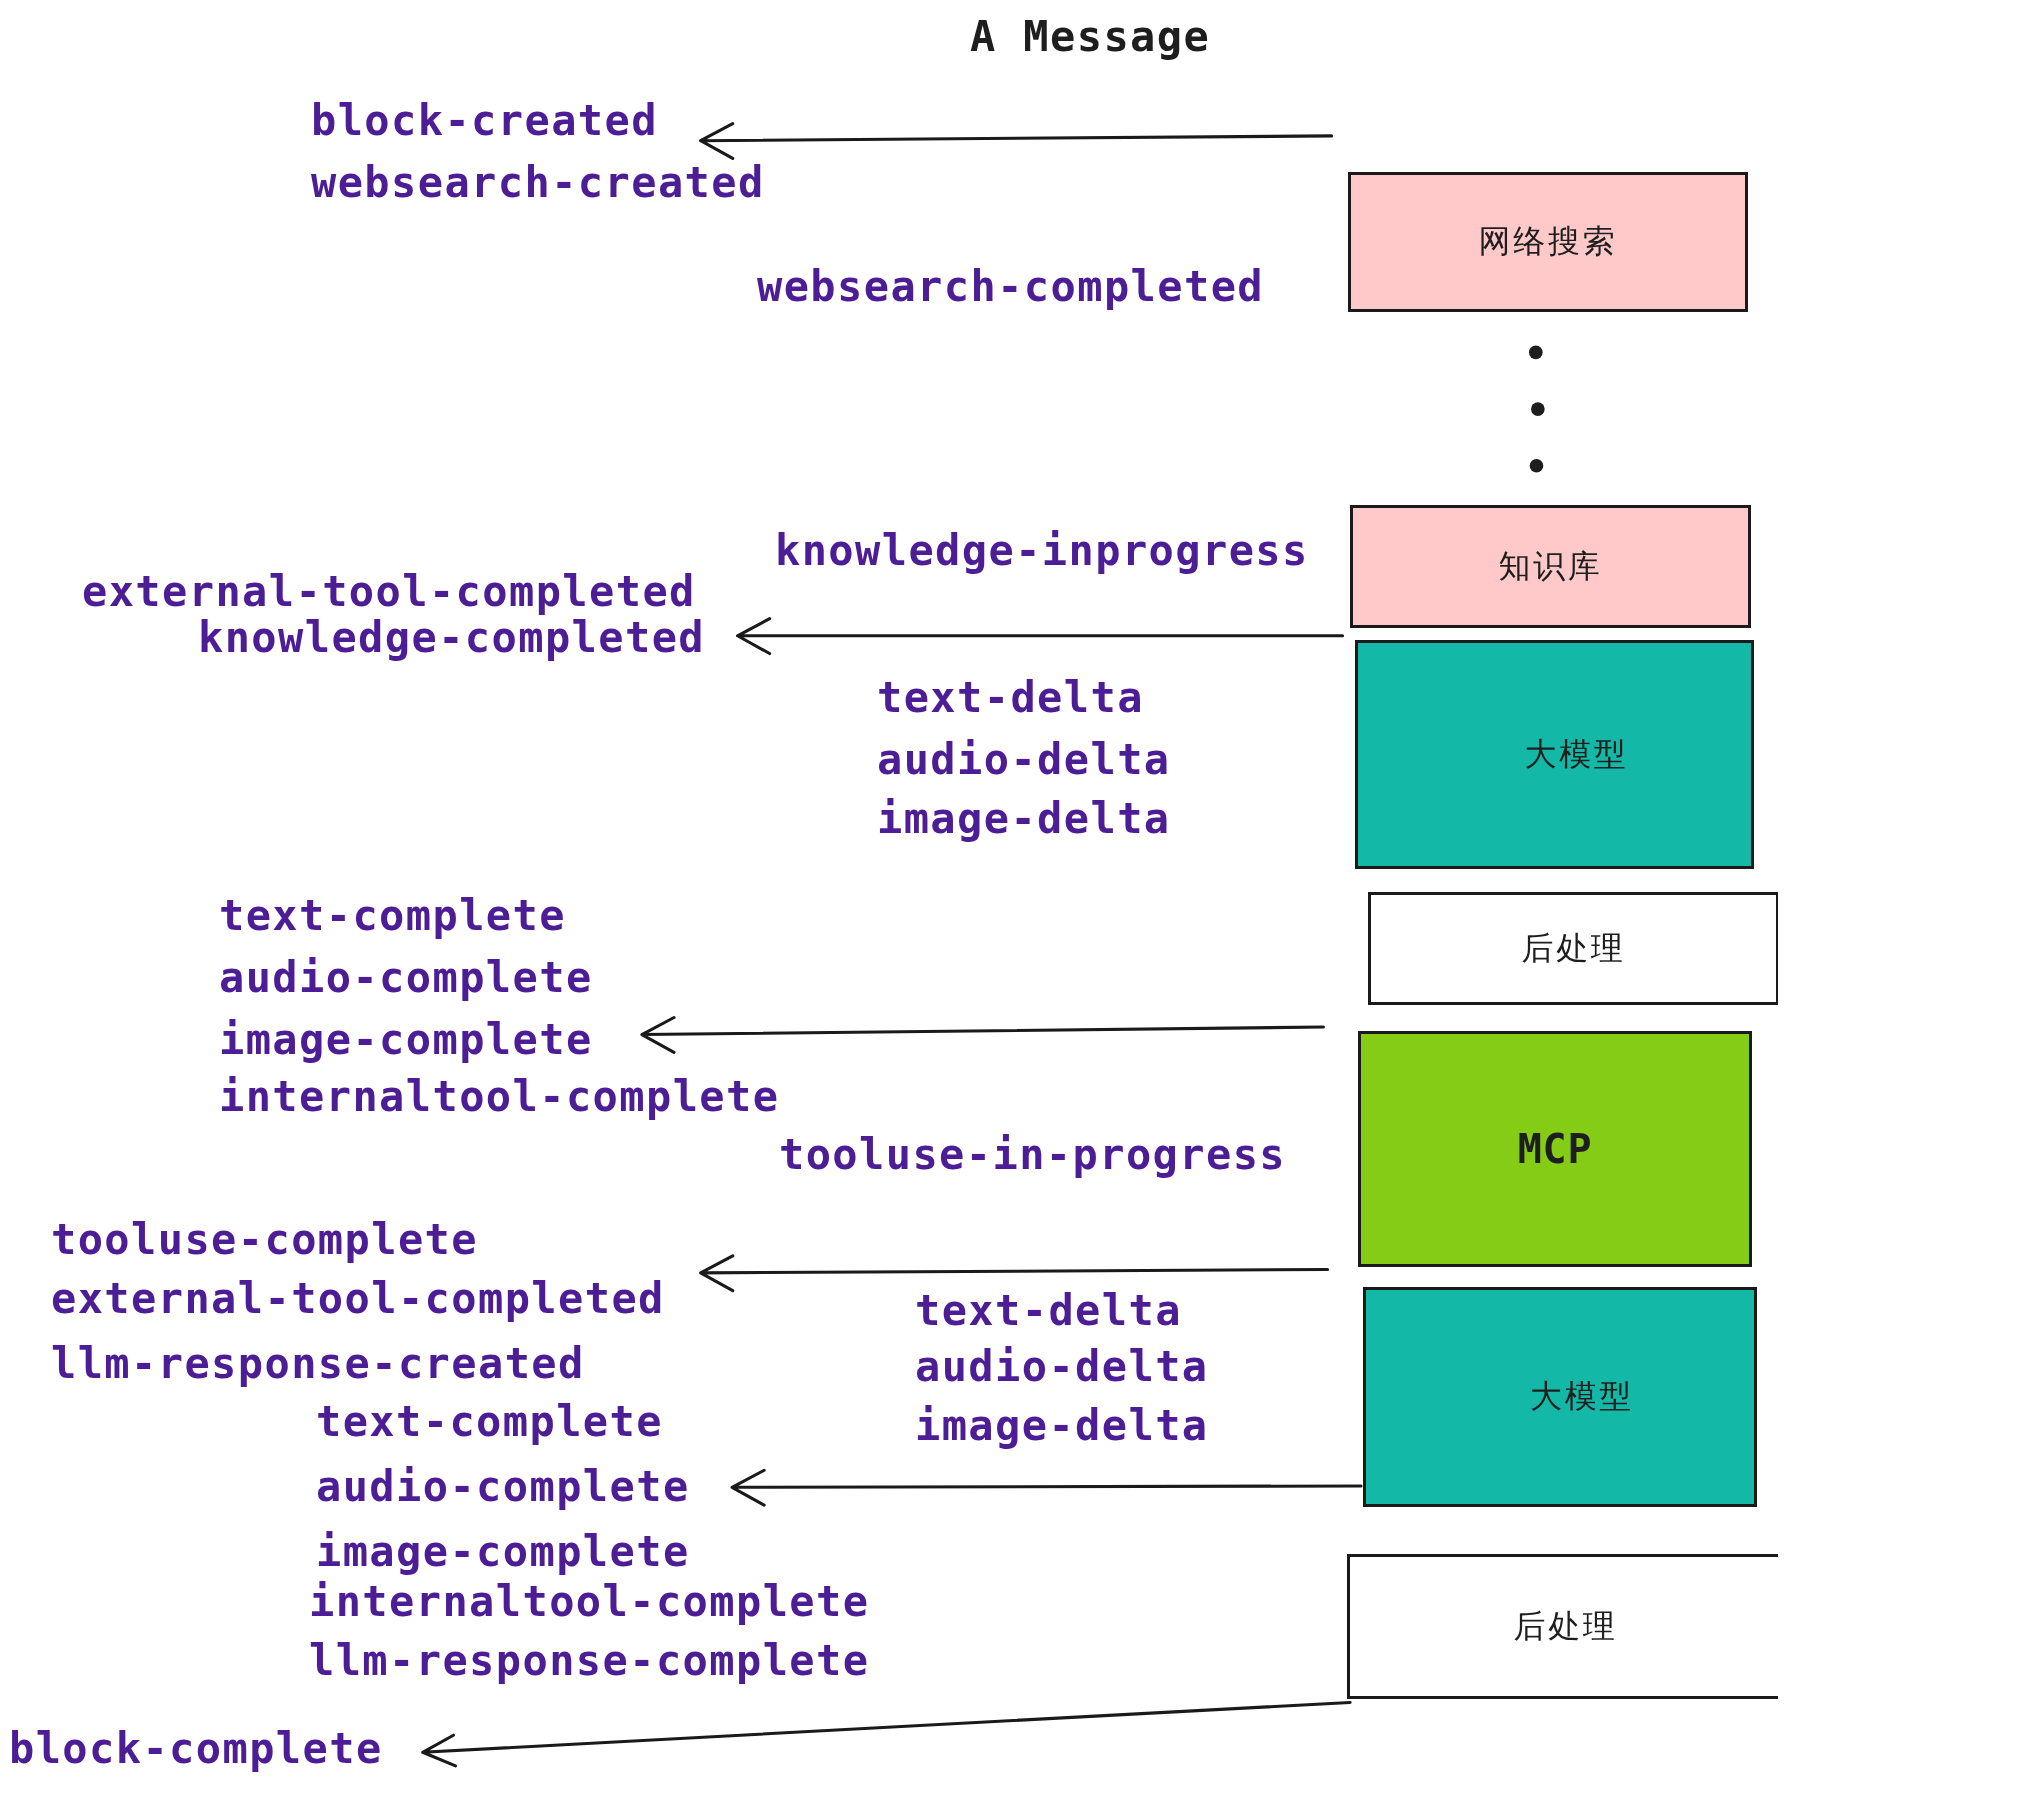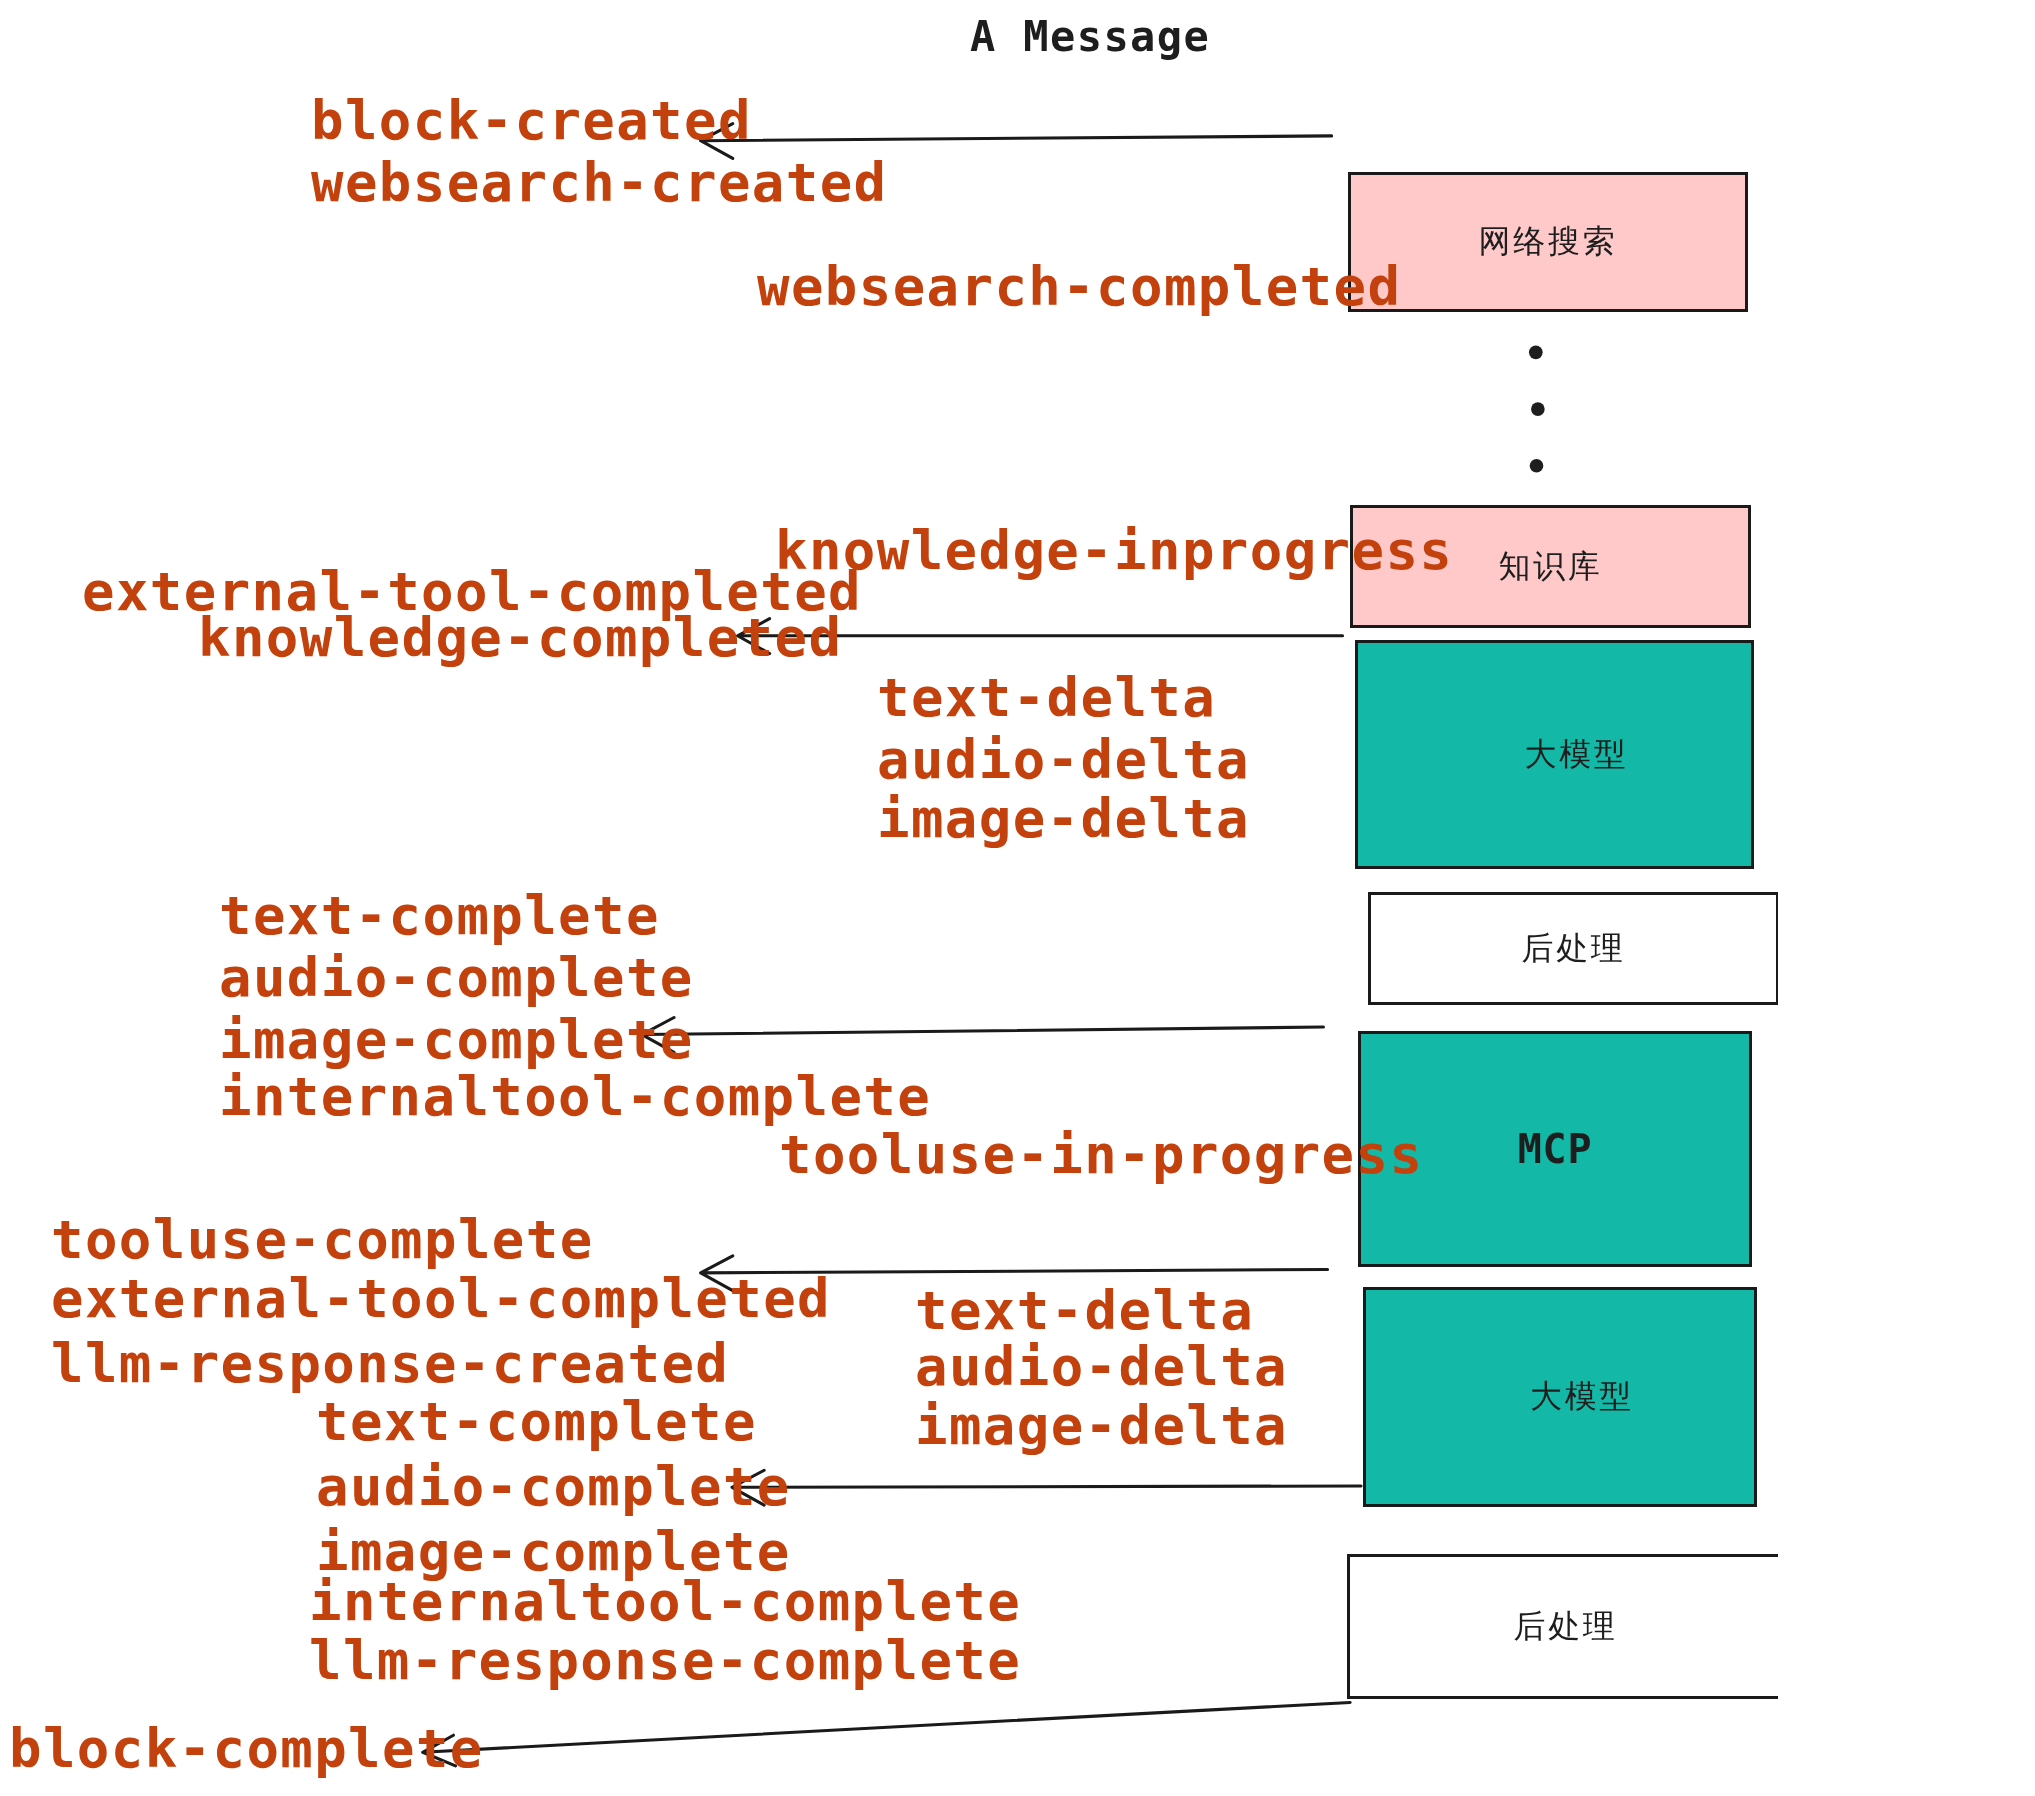--- a/index.html
+++ b/index.html
@@ -7,24 +7,24 @@
     position: relative;
     width: 1778px;
     height: 1796px;
     background: #ffffff;
     overflow: hidden;
     font-family: "DejaVu Sans Mono", monospace;
   }
   .ev {
     position: absolute;
     font-family: "DejaVu Sans Mono", monospace;
-    font-size: 54px;
+    font-size: 42px;
     font-weight: bold;
     letter-spacing: 1.4px;
-    color: #c2410c;
+    color: #4c1d95;
     white-space: nowrap;
     line-height: 49px;
   }
   .title {
     position: absolute;
     left: 970px; top: 12.3px;
     font-family: "DejaVu Sans Mono", monospace;
     font-size: 42px;
     font-weight: bold;
     letter-spacing: 1.4px;
@@ -49,21 +49,21 @@
   }
   .mcp-label {
     font-family: "DejaVu Sans Mono", monospace;
     font-weight: bold;
     font-size: 40px;
     letter-spacing: 0.7px;
     color: #1e1e1e;
   }
   .bg-pink   { background: #ffc9c9; }
   .bg-green  { background: #14b8a6; padding-left: 44px; }
-  .bg-yellow { background: #14b8a6; }
+  .bg-yellow { background: #84cc16; }
   .bg-white  { background: #ffffff; }
   .side-label {
     position: absolute;
     font-family: "Liberation Sans", sans-serif;
     font-size: 44px;
     letter-spacing: 4.1px;
     color: #1e1e1e;
     white-space: nowrap;
   }
   svg.arrows {

